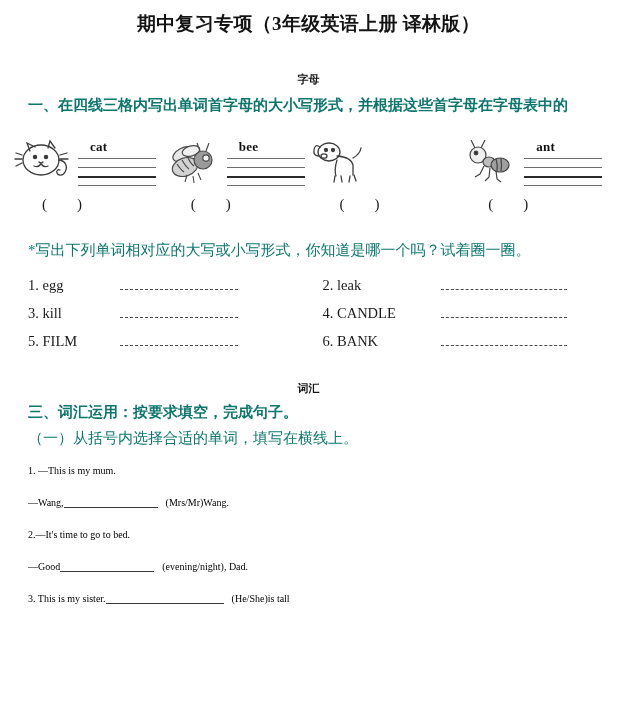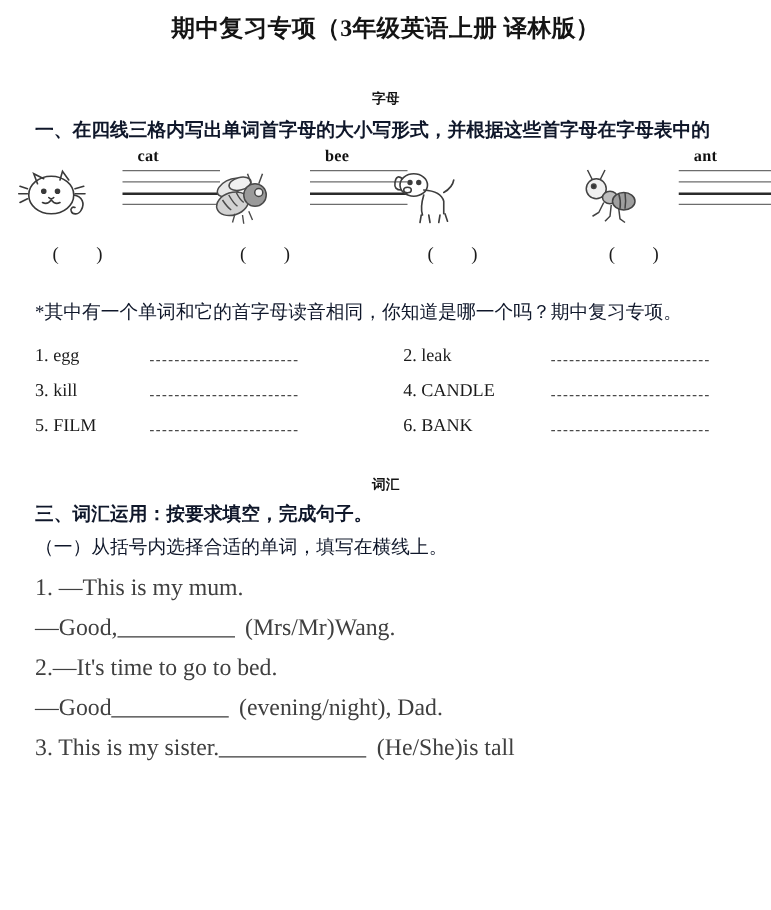--- a/index.html
+++ b/index.html
@@ -45,21 +45,21 @@
   .section-head.cihui {
     margin-top: 22px;
   }
 
   
   .para {
     font-size: 15px;
     line-height: 30px;
     padding-left: 28px;
     padding-right: 16px;
-    color: #0f172a;
+    color: #0f766e;
     font-weight: bold;
   }
   .para.normal { font-weight: normal; }
   .para.note {
     font-weight: normal;
     margin-top: 8px;
   }
   .para.tight { line-height: 26px; }
 
   
@@ -69,22 +69,22 @@
     padding-right: 8px;
     margin-top: 14px;
     gap: 0px;
   }
   .pic-cell {
     width: 150px;
     position: relative;
   }
   .pic-inner {
     display: flex;
+    align-items: flex-end;
     height: 52px;
-    gap: 20px;
   }
   .animal {
     width: 62px;
     height: 48px;
     flex: 0 0 62px;
     display: block;
   }
   .grid-wrap {
     position: relative;
     flex: 1 1 auto;
@@ -152,23 +152,23 @@
   .wl-col.right .wl-num { width: 118px; }
   .wl-col.right .wl-blank { width: 126px; margin-left: 0; }
 
   
   .sentences {
     padding-left: 28px;
     padding-right: 12px;
     margin-top: 4px;
   }
   .sent {
-    font-size: 19px;
+    font-size: 10px;
     line-height: 32px;
-    color: #404040;
+    color: #000000;
     white-space: nowrap;
   }
   .sent .sblank {
     display: inline-block;
     border-bottom: 1px solid #3a3a3a;
     width: 94px;
     height: 13px;
     vertical-align: -2px;
   }
   .sent .sblank.wide {
@@ -286,21 +286,21 @@
               <div class="ln bold"></div>
               <div class="ln last"></div>
           </div>
         </div>
       </div>
       <div class="paren"><span>(</span><span class="gap"></span><span>)</span></div>
     </div>
 
   </div>
 
-  <div class="para note" style="margin-top:22px">*其中有一个单词和它的首字母读音相同，你知道是哪一个吗？期中复习专项。</div>
+  <div class="para note" style="margin-top:22px">*写出下列单词相对应的大写或小写形式，你知道是哪一个吗？试着圈一圈。</div>
 
 
   <div class="wordlist">
     <div class="wl-row">
       <div class="wl-col left">
         <span class="wl-num">1. egg</span>
         <span class="wl-blank"></span>
       </div>
       <div class="wl-col right">
         <span class="wl-num">2. leak</span>
@@ -329,19 +329,19 @@
     </div>
   </div>
 
   <div class="section-head cihui">词汇</div>
 
   <div class="para tight">三、词汇运用：按要求填空，完成句子。</div>
   <div class="para tight normal">（一）从括号内选择合适的单词，填写在横线上。</div>
 
   <div class="sentences">
     <div class="sent">1.  —This is my mum.</div>
-    <div class="sent"><span>—Good,</span><span class="sblank"></span><span class="spc"></span><span>(Mrs/Mr)Wang.</span></div>
+    <div class="sent"><span>—Wang,</span><span class="sblank"></span><span class="spc"></span><span>(Mrs/Mr)Wang.</span></div>
     <div class="sent">2.—It's time to go to bed.</div>
     <div class="sent"><span>—Good</span><span class="sblank"></span><span class="spc"></span><span>(evening/night), Dad.</span></div>
     <div class="sent"><span>3. This is my sister.</span><span class="sblank wide"></span><span class="spc"></span><span>(He/She)is tall</span></div>
   </div>
 
 </div>
 
 </body></html>

